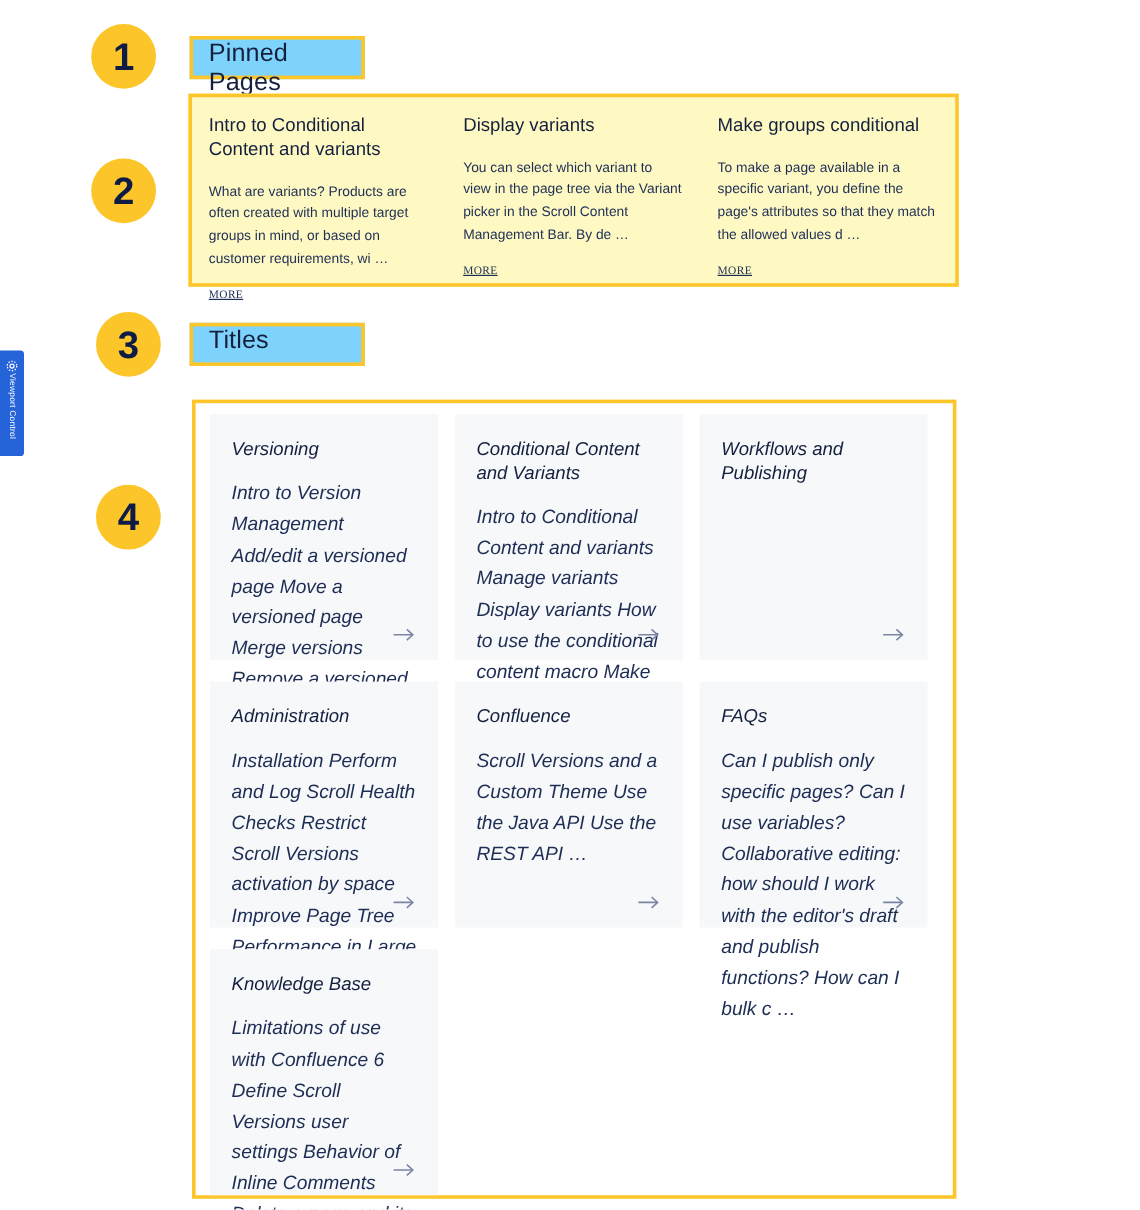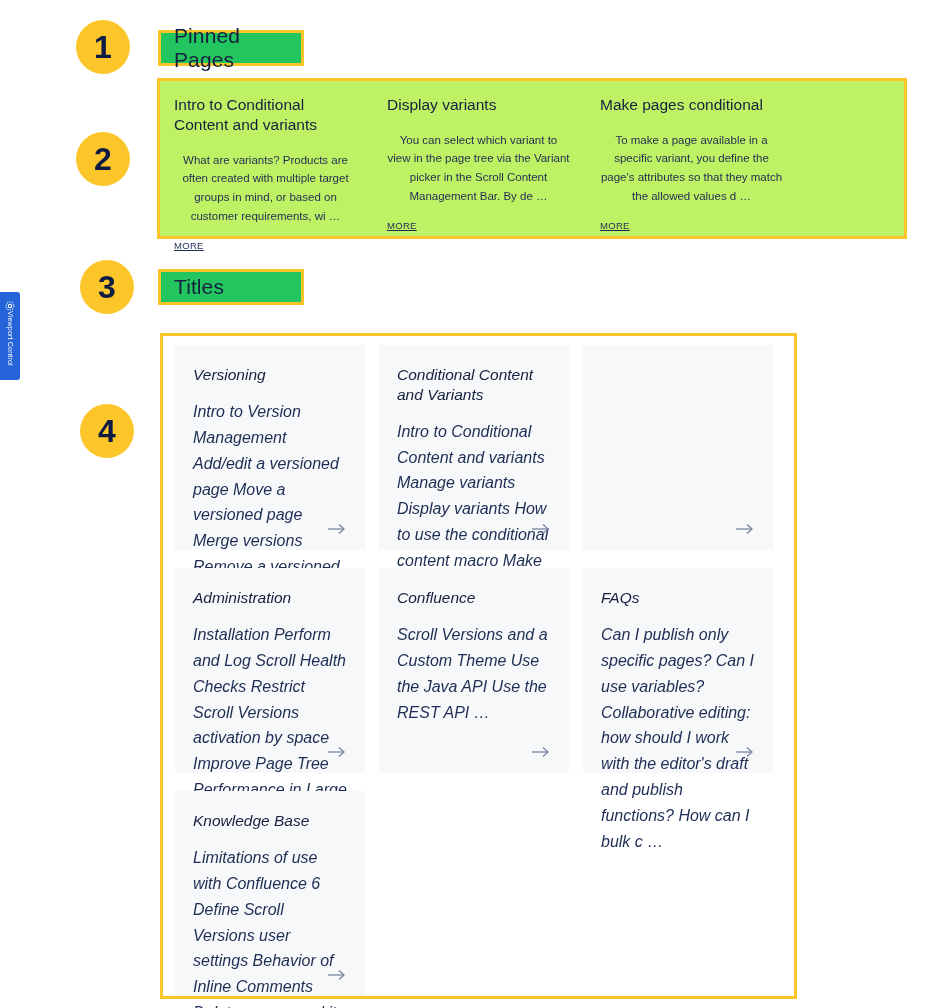--- a/index.html
+++ b/index.html
@@ -67,41 +67,40 @@
   }
   #badge-1 { left: 76px; top: 20px; }
   #badge-2 { left: 76px; top: 132px; }
   #badge-3 { left: 80px; top: 260px; }
   #badge-4 { left: 80px; top: 404px; }
 
   
   .section-heading {
     position: absolute;
     border: 3px solid #fcc62a;
-    background: #22c55e;
-    box-sizing: border-box;
-    display: flex;
-    align-items: center;
+    background: #7dd3fc;
+    box-sizing: border-box;
+    display: flex;
     padding: 0 13px;
     font-size: 21px;
     color: #15203f;
     letter-spacing: .1px;
   }
   #heading-pinned { left: 158px; top: 30px; width: 146px; height: 36px; }
   #heading-topics { left: 158px; top: 269px; width: 146px; height: 36px; }
 
   
   #pinned-panel {
     position: absolute;
     left: 157px;
     top: 78px;
-    width: 750px;
+    width: 642px;
     height: 161px;
     border: 3px solid #fcc62a;
-    background: #bef264;
+    background: #fef9c3;
     box-sizing: border-box;
     display: flex;
     padding: 14px 0 0 0;
   }
   .pinned-card {
     width: 213px;
     padding: 0 16px 0 14px;
     box-sizing: border-box;
   }
   .pinned-card .pc-title {
@@ -109,29 +108,29 @@
     line-height: 1.28;
     color: #15203f;
     margin: 0 0 16px 0;
     font-weight: normal;
   }
   .pinned-card .pc-excerpt {
     font-size: 11.5px;
     line-height: 1.62;
     color: #1d2d54;
     margin: 0 0 10px 0;
-    text-align: center;
   }
   .pinned-card .pc-more {
     font-size: 9.5px;
     letter-spacing: .3px;
     color: #1d2d54;
     text-decoration: underline;
     display: inline-block;
     cursor: pointer;
+    font-family: Liberation Serif, serif;
   }
 
   
   #topics-panel {
     position: absolute;
     left: 160px;
     top: 333px;
     width: 637px;
     height: 666px;
     border: 3px solid #fcc62a;
@@ -210,21 +209,21 @@
     <a class="pc-more">MORE</a>
   </div>
 
   <div class="pinned-card">
     <div class="pc-title">Display variants</div>
     <div class="pc-excerpt">You can select which variant to view in the page tree via the Variant picker in the Scroll Content Management Bar. By de …</div>
     <a class="pc-more">MORE</a>
   </div>
 
   <div class="pinned-card">
-    <div class="pc-title">Make pages conditional</div>
+    <div class="pc-title">Make groups conditional</div>
     <div class="pc-excerpt">To make a page available in a specific variant, you define the page's attributes so that they match the allowed values d …</div>
     <a class="pc-more">MORE</a>
   </div>
 
 </div>
 
 <div class="section-heading" id="heading-topics">
   <span>Titles</span>
 </div>
 
@@ -247,20 +246,21 @@
       <div class="tc-excerpt">Intro to Conditional Content and variants Manage variants Display variants How to use the conditional content macro Make pages conditional …</div>
       <span class="tc-arrow">
         <svg viewBox="0 0 20 14" width="20" height="14" fill="none" stroke="currentColor" stroke-width="1.3">
           <line x1="1" y1="7" x2="17" y2="7"></line>
           <polyline points="12,2.5 17,7 12,11.5"></polyline>
         </svg>
       </span>
     </div>
 
     <div class="topic-card">
+      <div class="tc-title">Workflows and Publishing</div>
       <span class="tc-arrow">
         <svg viewBox="0 0 20 14" width="20" height="14" fill="none" stroke="currentColor" stroke-width="1.3">
           <line x1="1" y1="7" x2="17" y2="7"></line>
           <polyline points="12,2.5 17,7 12,11.5"></polyline>
         </svg>
       </span>
     </div>
 
 
     <div class="topic-card">

